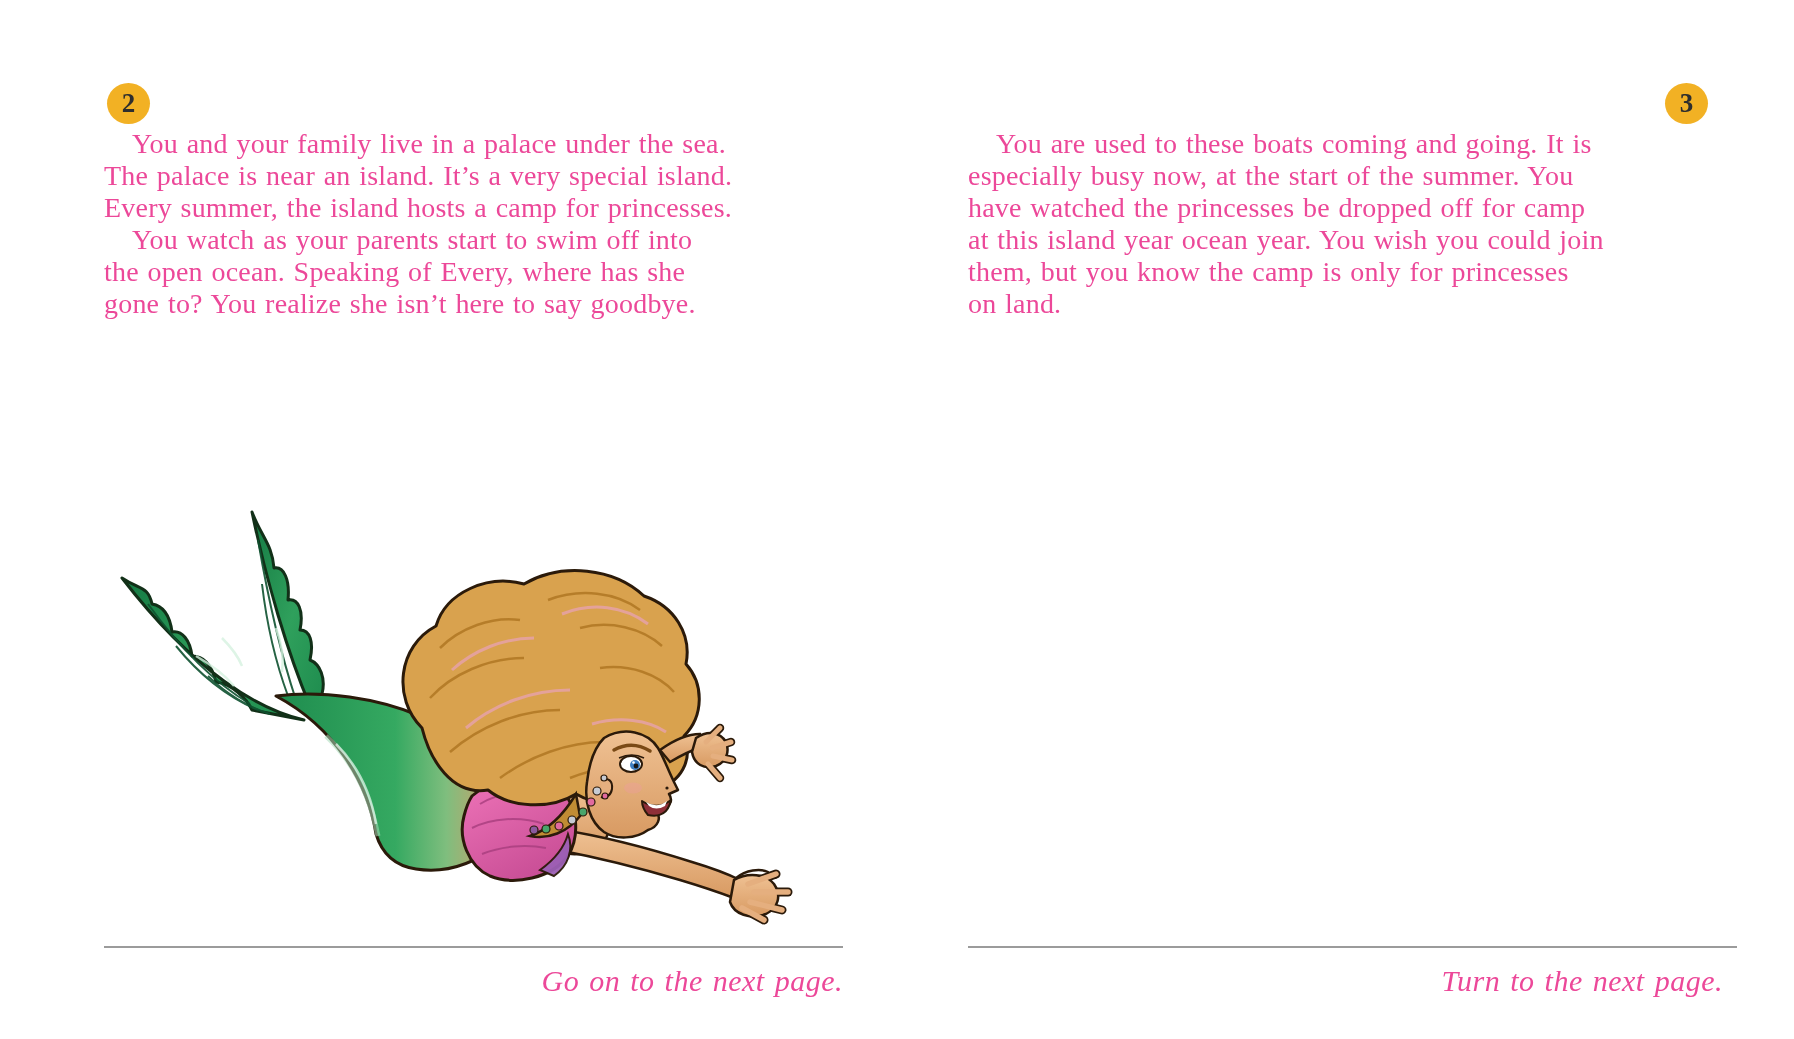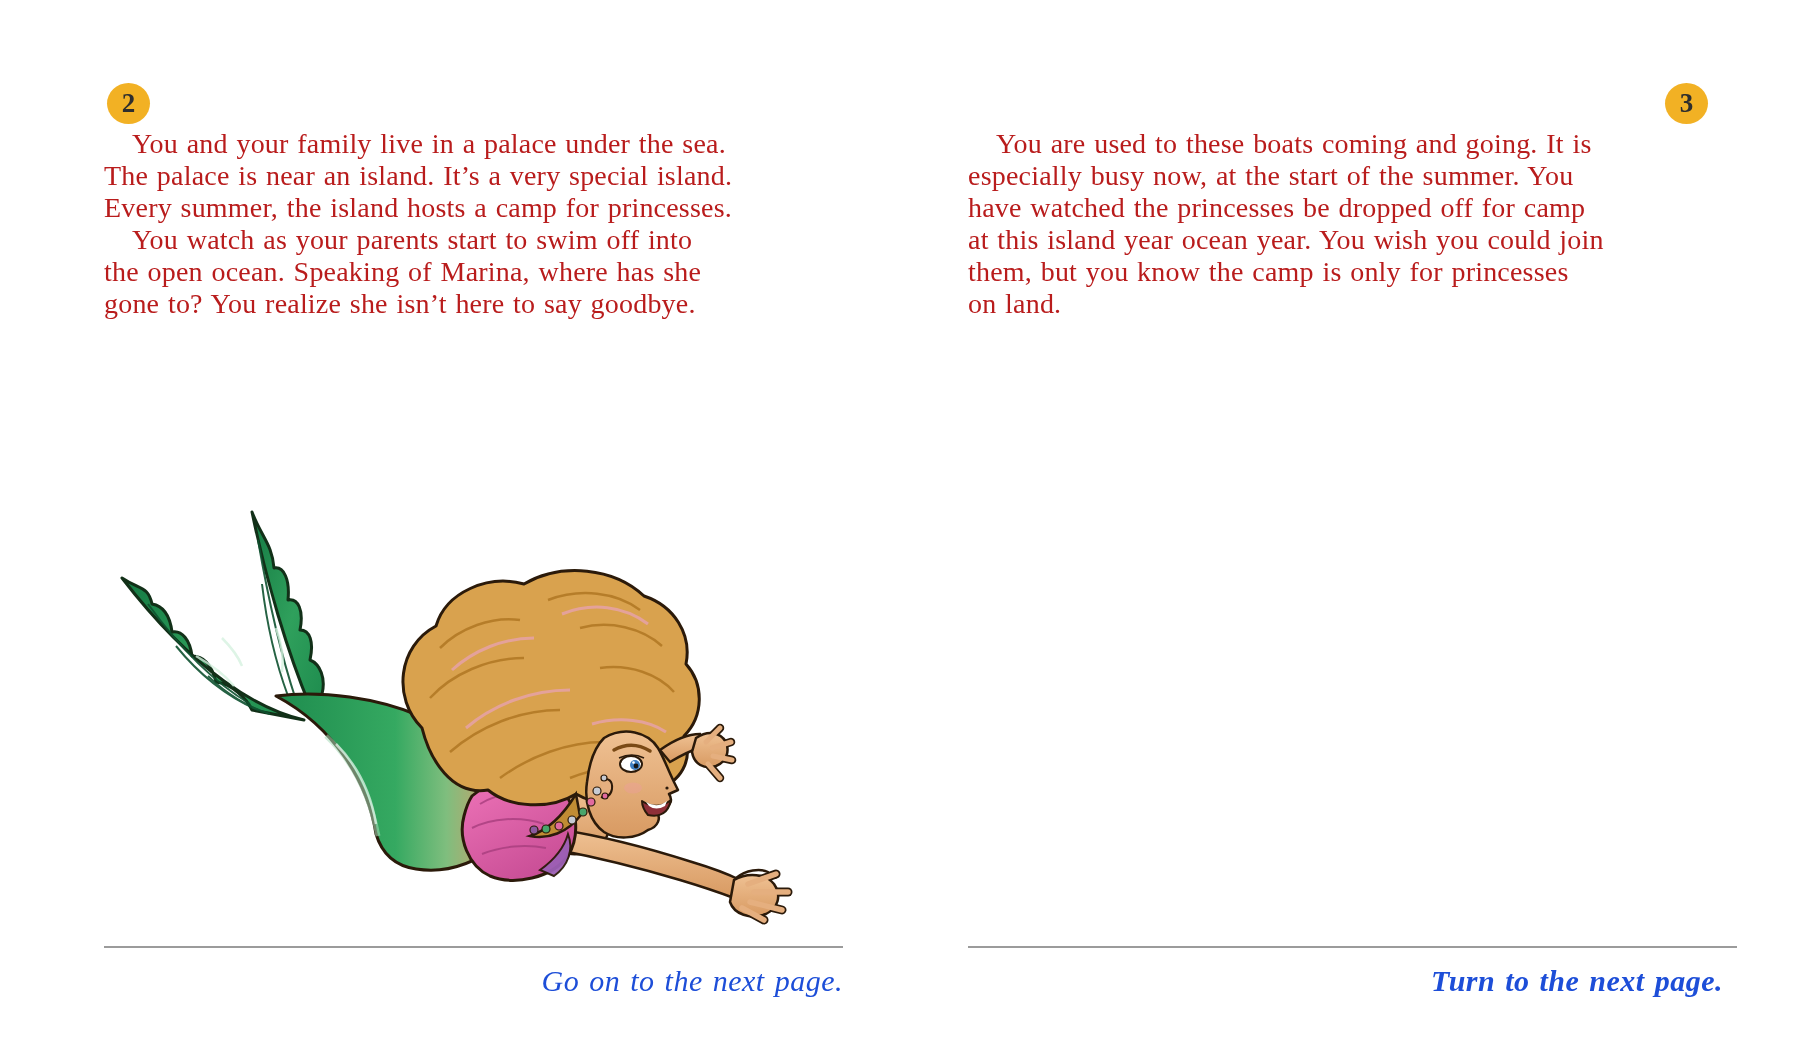--- a/index.html
+++ b/index.html
@@ -23,21 +23,21 @@
     display:flex; align-items:center; justify-content:center;
     font-size:27px; font-weight:bold; color:#2E2E2E;
   }
   .badge-left  { left:3px; }
   .badge-right { right:29px; }
 
   .text-block {
     position:absolute; top:45px; left:0;
     width:810px;
     font-size:28px; line-height:32px;
-    color:#b91c1c;
+    color:#ec4899;
     letter-spacing:0.2px; word-spacing:1.5px;
   }
   .text-block p {
     white-space:pre-line;
     text-indent:28px;
   }
 
   .illustration {
     position:absolute; left:-4px; top:405px;
     width:720px; height:440px;
@@ -47,39 +47,39 @@
     position:absolute; top:863px; left:0;
     width:100%; height:2px;
     background:#9B9B9B;
   }
   .footer {
     position:absolute; top:878px; left:0;
     width:100%;
     text-align:right;
     font-style:italic;
     font-size:30px; line-height:40px;
-    color:#1d4ed8;
+    color:#ec4899;
     letter-spacing:0.5px; word-spacing:2px;
   }
-  .page-right .footer { padding-right:14px;font-weight:bold; }
+  .page-right .footer { padding-right:14px; }
 </style>
 </head>
 <body>
 
 <div class="spread">
 
   <div class="page page-left">
     <div class="badge badge-left">2</div>
 
     <div class="text-block">
       <p>You and your family live in a palace under the sea.
 The palace is near an island. It’s a very special island.
 Every summer, the island hosts a camp for princesses.</p>
       <p>You watch as your parents start to swim off into
-the open ocean. Speaking of Marina, where has she
+the open ocean. Speaking of Every, where has she
 gone to? You realize she isn’t here to say goodbye.</p>
     </div>
 
     <svg class="illustration" viewBox="0 0 720 440" xmlns="http://www.w3.org/2000/svg">
       <defs>
         <linearGradient id="tailGrad" x1="0" y1="0" x2="1" y2="0">
           <stop offset="0" stop-color="#1E8C4E"></stop>
           <stop offset="0.42" stop-color="#35A961"></stop>
           <stop offset="0.60" stop-color="#7FBE7E"></stop>
           <stop offset="0.76" stop-color="#C9A169"></stop>

